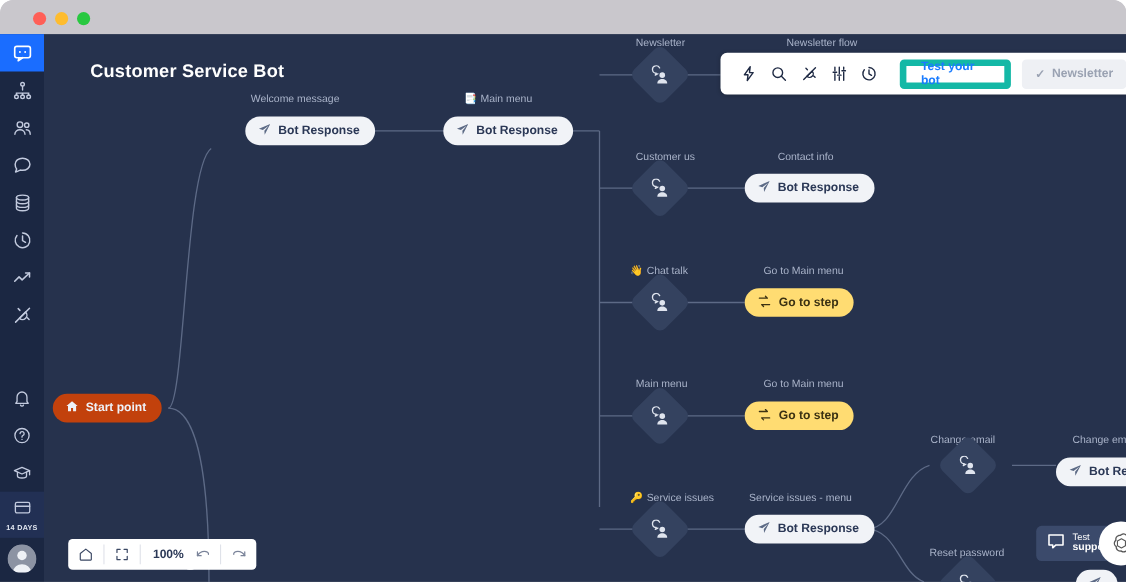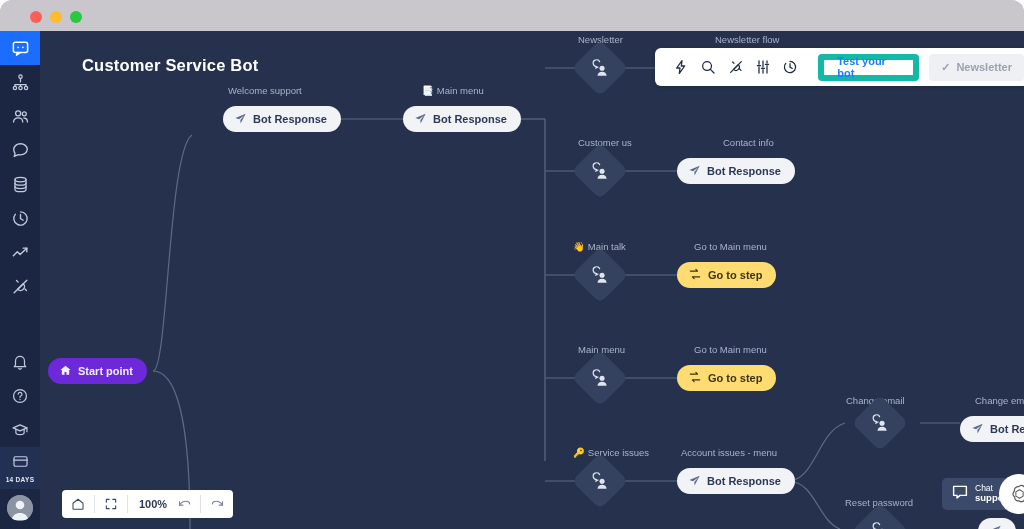--- a/index.html
+++ b/index.html
@@ -90,21 +90,21 @@
   .pill {
     position: absolute;
     height: 26px; border-radius: 13px;
     display: flex; align-items: center; gap: 6px;
     padding: 0 14px 0 11px;
     font-size: 11px; font-weight: bold;
     white-space: nowrap;
   }
   .pill.bot   { background: #f1f3f7; color: #2b3856; align-items: center; }
   .pill.goto  { background: #ffdc72; color: #3c3213; }
-  .pill.start { background: #6d28d9; color: #eef1f7; }
+  .pill.start { background: #c2410c; color: #eef1f7; }
   .pill svg { flex: 0 0 auto; }
 
   .diamond {
     position: absolute;
     width: 40px; height: 40px;
     background: #34425f;
     border-radius: 7px;
     transform: rotate(45deg);
     display:flex; align-items:center; justify-content:center;
   }
@@ -376,21 +376,21 @@
     <div class="pill start" style="left:8px; top:327px;">
       <span>
         <svg width="13" height="13" viewBox="0 0 24 24" fill="currentColor">
           <path d="M12 3.2 2.6 11.2h2.6V20h5.1v-5.2h3.4V20h5.1v-8.8h2.6z"></path>
         </svg>
       </span>
       <span>Start point</span>
     </div>
 
     <div class="node-label" style="left:188px; top:54px;">
-      <span>Welcome support</span>
+      <span>Welcome message</span>
     </div>
     <div class="pill bot" style="left:183px; top:75px;">
       <span>
         <svg width="13" height="13" viewBox="0 0 24 24" fill="#5c6a85">
             <path d="M21.5 3 2.6 11.1l6.6 2.3 9.6-7.1-7.1 8.4.5 6.7z"></path>
           </svg>
       </span>
       <span>Bot Response</span>
     </div>
 
@@ -428,35 +428,35 @@
     </div>
     <div class="diamond" style="left:540px; top:120px;">
       <span class="dia-icon">
         <svg width="19" height="19" viewBox="0 0 24 24" fill="none" stroke="currentColor" stroke-width="1.5" stroke-linecap="round" stroke-linejoin="round">
           <path d="M11.6 3.2a4.3 4.3 0 1 0-3.9 6.1l-1.1 2.2 3-1.6"></path>
           <circle cx="14.6" cy="11.5" r="3.2" fill="currentColor" stroke="none"></circle>
           <path d="M8.9 21c0-3.3 2.6-5.2 5.7-5.2s5.7 1.9 5.7 5.2z" fill="currentColor" stroke="none"></path>
         </svg>
       </span>
     </div>
-    <div class="node-label" style="left:683px; top:106px;">
+    <div class="node-label" style="left:667px; top:106px;">
       <span>Contact info</span>
     </div>
     <div class="pill bot" style="left:637px; top:127px;">
       <span>
         <svg width="13" height="13" viewBox="0 0 24 24" fill="#5c6a85">
             <path d="M21.5 3 2.6 11.1l6.6 2.3 9.6-7.1-7.1 8.4.5 6.7z"></path>
           </svg>
       </span>
       <span>Bot Response</span>
     </div>
 
     <div class="node-label" style="left:533px; top:210px;">
       <span class="emoji">👋</span>
-      <span>Main talk</span>
+      <span>Chat talk</span>
     </div>
     <div class="diamond" style="left:540px; top:224px;">
       <span class="dia-icon">
         <svg width="19" height="19" viewBox="0 0 24 24" fill="none" stroke="currentColor" stroke-width="1.5" stroke-linecap="round" stroke-linejoin="round">
           <path d="M11.6 3.2a4.3 4.3 0 1 0-3.9 6.1l-1.1 2.2 3-1.6"></path>
           <circle cx="14.6" cy="11.5" r="3.2" fill="currentColor" stroke="none"></circle>
           <path d="M8.9 21c0-3.3 2.6-5.2 5.7-5.2s5.7 1.9 5.7 5.2z" fill="currentColor" stroke="none"></path>
         </svg>
       </span>
     </div>
@@ -503,21 +503,21 @@
     <div class="diamond" style="left:540px; top:430px;">
       <span class="dia-icon">
         <svg width="19" height="19" viewBox="0 0 24 24" fill="none" stroke="currentColor" stroke-width="1.5" stroke-linecap="round" stroke-linejoin="round">
           <path d="M11.6 3.2a4.3 4.3 0 1 0-3.9 6.1l-1.1 2.2 3-1.6"></path>
           <circle cx="14.6" cy="11.5" r="3.2" fill="currentColor" stroke="none"></circle>
           <path d="M8.9 21c0-3.3 2.6-5.2 5.7-5.2s5.7 1.9 5.7 5.2z" fill="currentColor" stroke="none"></path>
         </svg>
       </span>
     </div>
     <div class="node-label" style="left:641px; top:416px;">
-      <span>Account issues - menu</span>
+      <span>Service issues - menu</span>
     </div>
     <div class="pill bot" style="left:637px; top:437px;">
       <span>
         <svg width="13" height="13" viewBox="0 0 24 24" fill="#5c6a85">
             <path d="M21.5 3 2.6 11.1l6.6 2.3 9.6-7.1-7.1 8.4.5 6.7z"></path>
           </svg>
       </span>
       <span>Bot Response</span>
     </div>
 
@@ -639,21 +639,21 @@
       </div>
     </div>
 
     <div id="chat-widget">
       <span>
         <svg width="18" height="18" viewBox="0 0 24 24" fill="none" stroke="#ffffff" stroke-width="1.9" stroke-linejoin="round" stroke-linecap="round">
           <path d="M20.5 4.5h-17v12h4.5v3.5l4-3.5h8.5z"></path>
         </svg>
       </span>
       <span class="cw-text">
-        <span>Chat</span>
+        <span>Test</span>
         <b>support</b>
       </span>
     </div>
     <div id="openai-badge">
       <svg width="23" height="23" viewBox="0 0 24 24" fill="none" stroke="#585858" stroke-width="1.25" stroke-linejoin="round" stroke-linecap="round">
         <path d="M12 3.1c1.8-1.1 4.1-.5 5.2 1.3.3.5.5 1 .6 1.6 1.9.4 3.2 2.2 2.9 4.2-.1.6-.3 1.1-.6 1.6.1.2.2.4.3.6.9 1.9.1 4.1-1.7 5-.5.2-1.1.4-1.6.4-1 1.7-3.2 2.2-4.9 1.2-.2-.1-.4-.3-.6-.4-1.9.5-3.9-.6-4.4-2.5-.1-.5-.2-1-.1-1.5-1.7-1-2.3-3.2-1.3-5 .3-.5.6-.9 1-1.2-.5-1.9.6-3.9 2.5-4.4.5-.1 1-.2 1.5-.1.4-.3.8-.6 1.2-.8z"></path>
         <path d="M12 7.1 15.8 9.3v4.4L12 15.9 8.2 13.7V9.3z" stroke-width="1.05"></path>
       </svg>
     </div>
 

